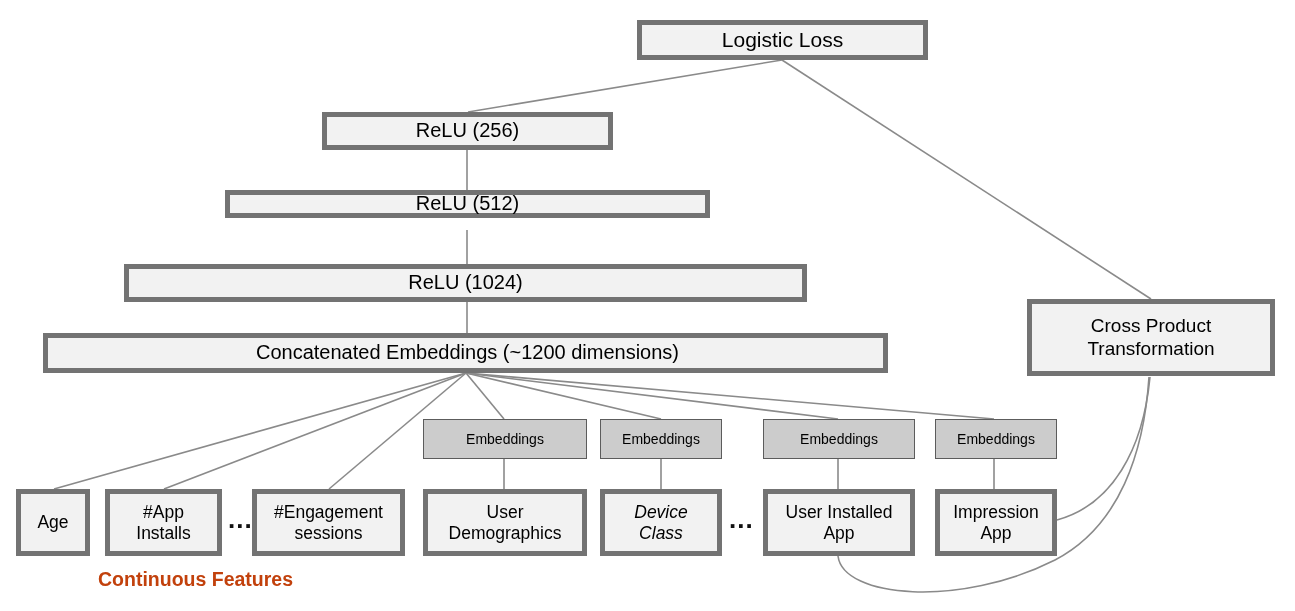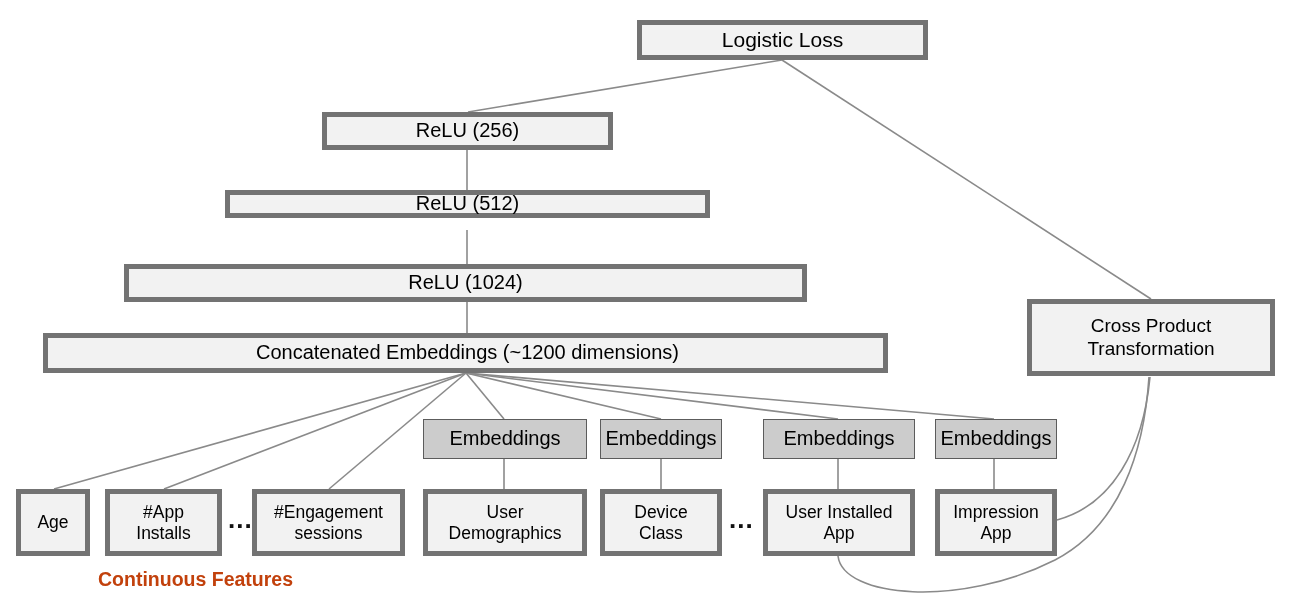--- a/index.html
+++ b/index.html
@@ -38,21 +38,21 @@
     background: #f2f2f2;
     color: #000000;
     line-height: 1.18;
     z-index: 2;
     padding: 2px 4px;
     white-space: pre-line;
   }
   .node.emb {
     background: #cccccc;
     border: 1px solid #5c5c5c;
-    font-size: 20px;
+    font-size: 14px;
   }
   .node.big {
     font-size: 21px;
   }
   .node.mid {
     font-size: 20px;
   }
   .node.leaf {
     font-size: 17.5px;
   }
@@ -130,21 +130,21 @@
   <div class="node emb" style="left:935px; top:419px; width:122px; height:40px;">Embeddings</div>
 
   <div class="node leaf" style="left:16px; top:489px; width:74px; height:67px;">Age</div>
   <div class="node leaf" style="left:105px; top:489px; width:117px; height:67px;">#App
 Installs</div>
   <div class="node leaf" style="left:252px; top:489px; width:153px; height:67px;">#Engagement
 sessions</div>
 
   <div class="node leaf" style="left:423px; top:489px; width:164px; height:67px;">User
 Demographics</div>
-  <div class="node leaf" style="left:600px; top:489px; width:122px; height:67px;">Device
+  <div class="node leaf" style="left:600px; top:489px; width:122px; height:67px;font-style:italic;">Device
 Class</div>
   <div class="node leaf" style="left:763px; top:489px; width:152px; height:67px;">User Installed
 App</div>
   <div class="node leaf" style="left:935px; top:489px; width:122px; height:67px;">Impression
 App</div>
 
   <div class="ellipsis" style="left:228px; top:506px;">...</div>
   <div class="ellipsis" style="left:729px; top:506px;">...</div>
 
   <div class="section-label" style="left:98px; top:568px;">Continuous Features</div>

